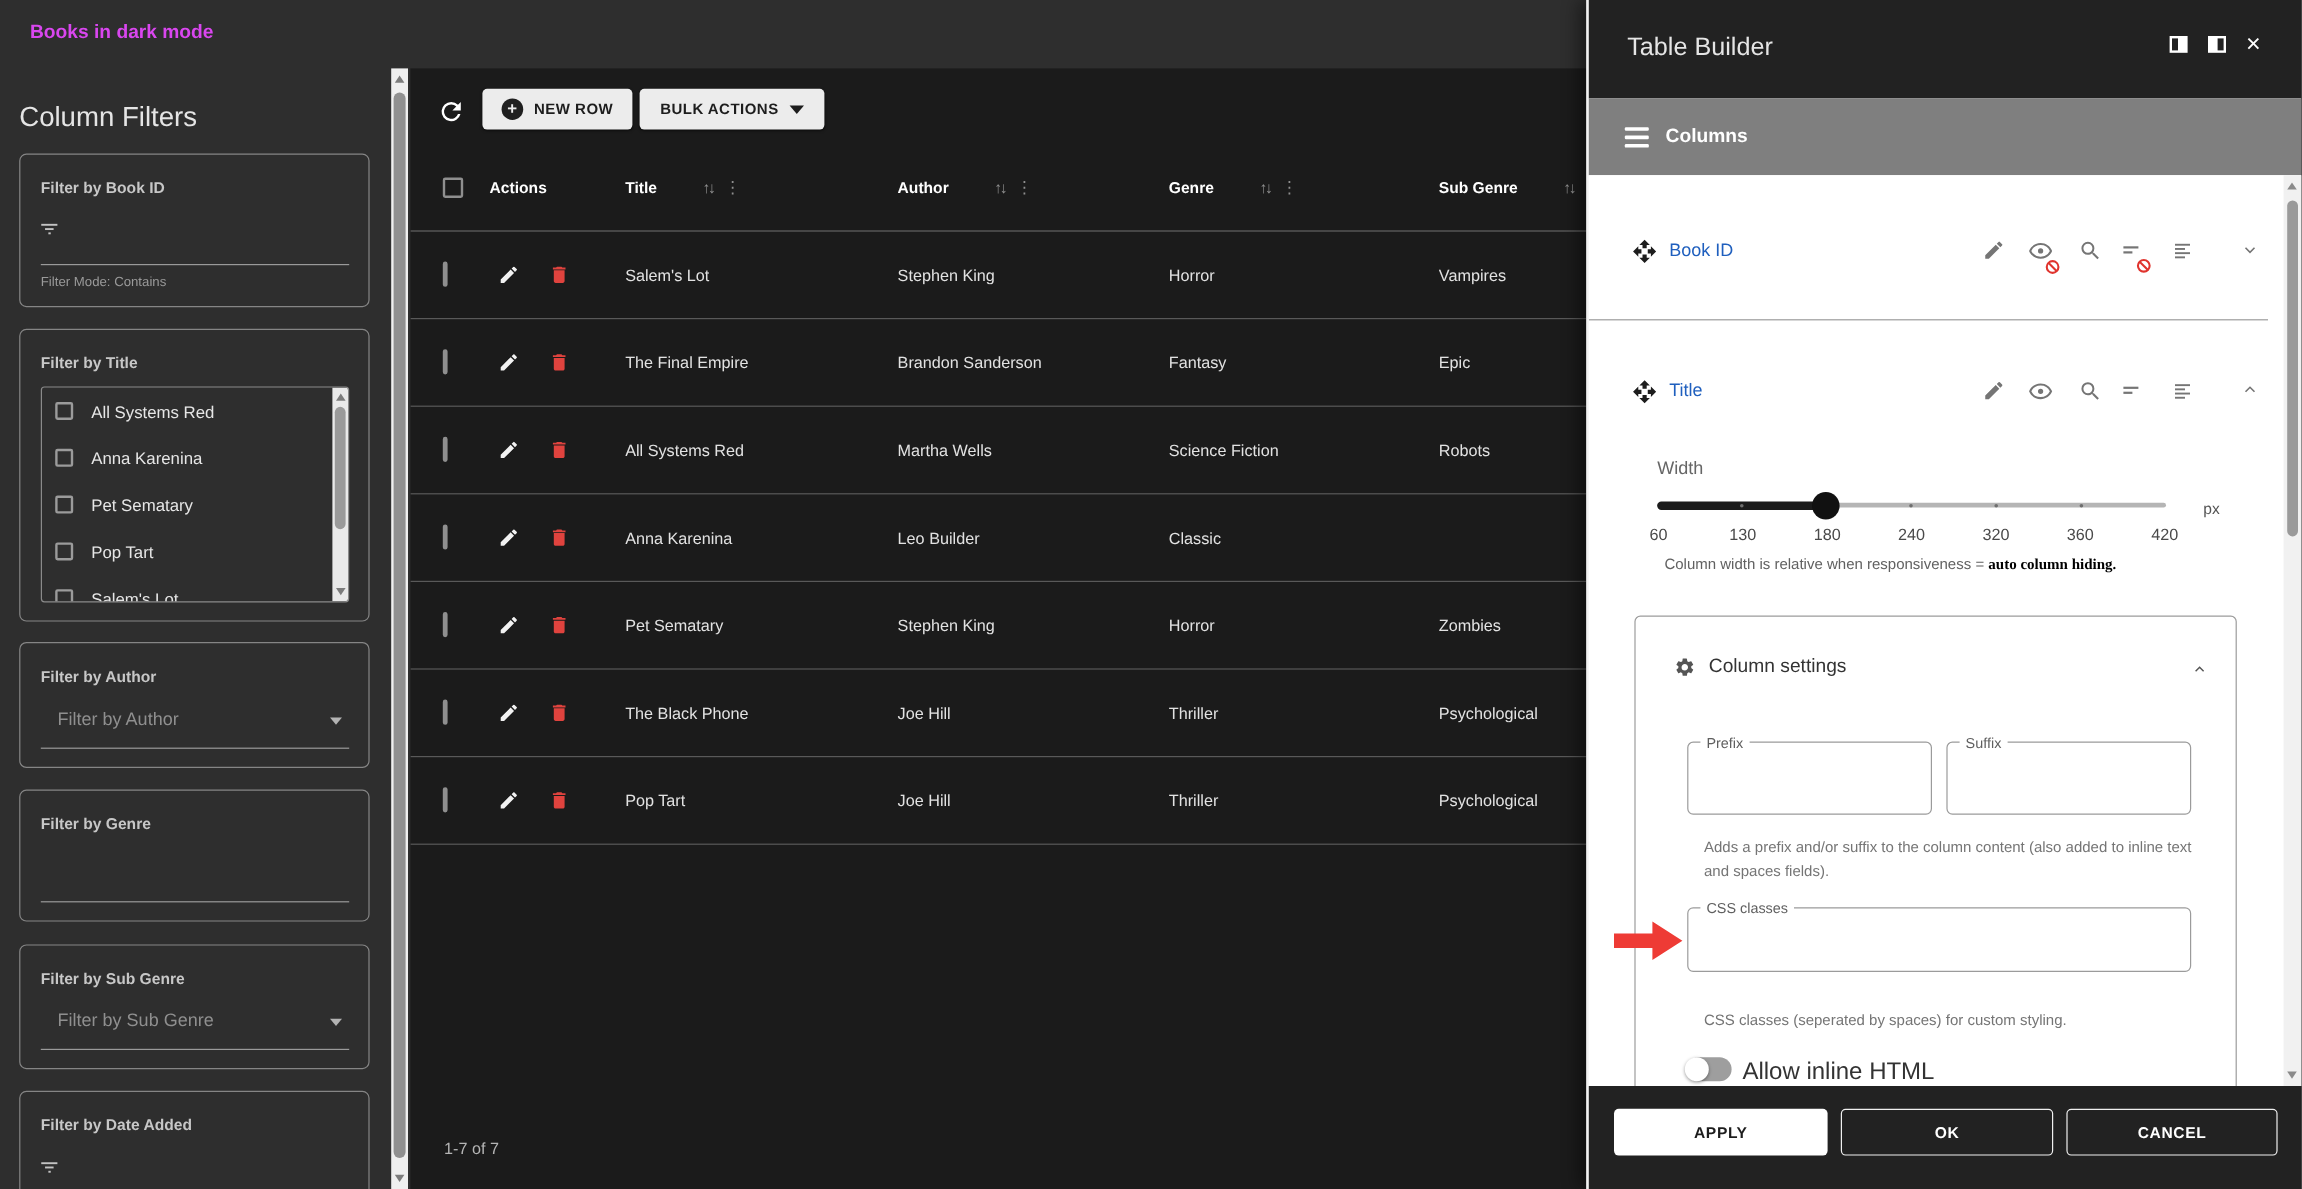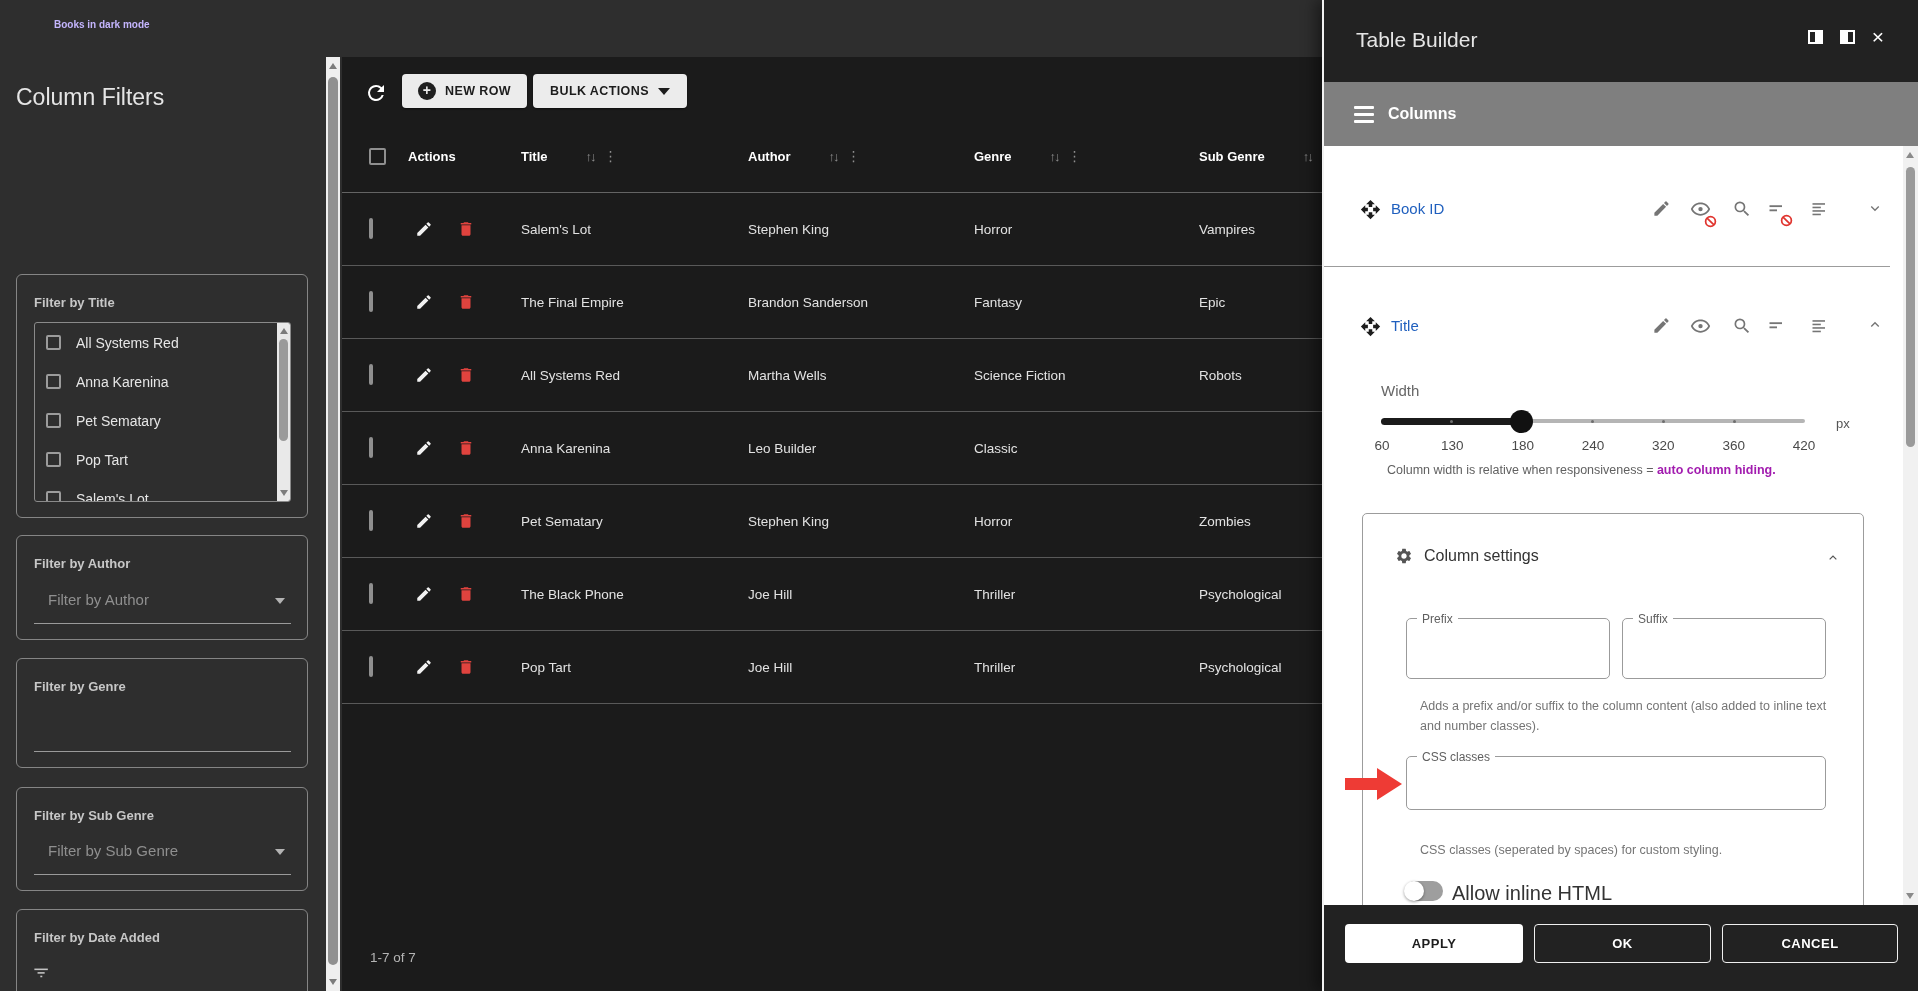--- a/index.html
+++ b/index.html
@@ -2,21 +2,21 @@
 <html><head>
 <meta charset="utf-8">
 <style>
   * { margin:0; padding:0; box-sizing:border-box; }
   html,body { background:#1a1a1a; }
   #app {
     position:relative; width:1918px; height:991px; overflow:hidden;
     background:#2e2e2e; font-family:"Liberation Sans", sans-serif;
   }
   
-  .app-title { position:absolute; left:25px; top:19px; color:#c4b5fd; font-size:10px; font-weight:bold;margin-left:29px; }
+  .app-title { position:absolute; left:25px; top:19px; color:#d946ef; font-size:16px; font-weight:bold; }
 
   
   .filters-heading { position:absolute; left:16px; top:84px; color:#e5e5e5; font-size:23px; font-weight:400; }
   .card {
     position:absolute; left:16px; width:292px;
     border:1px solid #858585; border-radius:6px; background:transparent;
   }
   .card-label { position:absolute; left:17px; top:20px; color:#c7c7c7; font-size:13px; font-weight:bold; }
   .underline { position:absolute; left:17px; width:257px; border-bottom:1px solid #9a9a9a; }
   .placeholder { position:absolute; left:31px; color:#8f8f8f; font-size:15px; }
@@ -103,21 +103,21 @@
   .width-label { position:absolute; left:57px; top:236px; color:#666666; font-size:15px; }
   .slider { position:absolute; left:57px; top:263px; width:424px; height:24px; }
   .slider .track-gray { position:absolute; left:0; right:0; top:10px; height:4px; background:#b5b5b5; border-radius:2px; }
   .slider .track-fill { position:absolute; left:0; width:140px; top:9px; height:7px; background:#1b1b1b; border-radius:4px; }
   .slider .dot { position:absolute; top:11px; width:3px; height:3px; border-radius:50%; background:#6e6e6e; }
   .slider .thumb { position:absolute; left:129px; top:1px; width:23px; height:23px; border-radius:50%; background:#111111; cursor:pointer; }
   .px-label { position:absolute; left:512px; top:270px; color:#555555; font-size:13px; }
   #slider-ticks { position:absolute; left:37px; top:292px; width:464px; display:flex; justify-content:space-between; }
   .tick { width:42px; text-align:center; color:#4a4a4a; font-size:13.5px; }
   .width-helper { position:absolute; left:63px; top:317px; color:#616161; font-size:12.5px; }
-  .width-helper b { color:#a21caf; }
+  .width-helper b { color:#000000;font-family:Liberation Serif, serif; }
 
   .settings-card { position:absolute; left:38px; top:367px; width:502px; height:600px; border:1px solid #9c9c9c; border-radius:5px; }
   .settings-head { position:absolute; left:32px; top:33px; display:flex; align-items:center; gap:11px; color:#333333; font-size:16px; }
   .settings-chevron { position:absolute; right:22px; top:36px; color:#555555; }
   .field { position:absolute; border:1px solid #9b9b9b; border-radius:5px; background:#ffffff; }
   .field-label { position:absolute; top:-7px; left:10px; background:#ffffff; padding:0 5px; color:#5f5f5f; font-size:12px; }
   #prefix-field { left:43px; top:104px; width:204px; height:61px; }
   #suffix-field { left:259px; top:104px; width:204px; height:61px; }
   .field-helper { position:absolute; left:57px; color:#757575; font-size:12.5px; line-height:20px; }
   #ps-helper { top:182px; width:420px; }
@@ -144,20 +144,34 @@
 </style>
 </head>
 <body>
 
 <div id="app">
 
   <div class="app-title">Books in dark mode</div>
 
   <div class="filters-heading">Column Filters</div>
 
+  <div class="card" style="top:128px;height:128px;">
+    <div class="card-label">Filter by Book ID</div>
+    <span class="funnel" style="top:52px;">
+      <svg viewBox="0 0 24 24" width="19" height="19">
+          <g fill="#c3c3c3">
+            <rect x="3" y="7" width="17" height="2"></rect>
+            <rect x="7" y="11.5" width="9" height="2"></rect>
+            <rect x="10.5" y="16" width="2.5" height="2"></rect>
+          </g>
+        </svg>
+    </span>
+    <div class="underline" style="top:91px;"></div>
+    <div class="filter-mode" style="top:100px;">Filter Mode: Contains</div>
+  </div>
 
   <div class="card" style="top:274px;height:244px;">
     <div class="card-label">Filter by Title</div>
     <div class="options-box">
       <div id="title-options">
           <div class="opt">
             <span class="cb-dark"></span>
             <span class="opt-label">All Systems Red</span>
           </div>
           <div class="opt">
@@ -559,21 +573,21 @@
         <span class="settings-chevron"><svg viewBox="0 0 24 24" width="16" height="16">
               <polyline points="7,14 12,9 17,14" fill="none" stroke="currentColor" stroke-width="1.8"></polyline>
             </svg></span>
 
         <div class="field" id="prefix-field">
           <span class="field-label">Prefix</span>
         </div>
         <div class="field" id="suffix-field">
           <span class="field-label">Suffix</span>
         </div>
-        <div class="field-helper" id="ps-helper">Adds a prefix and/or suffix to the column content (also added to inline text and number classes).</div>
+        <div class="field-helper" id="ps-helper">Adds a prefix and/or suffix to the column content (also added to inline text and spaces fields).</div>
 
         <div class="field" id="css-field">
           <span class="field-label">CSS classes</span>
         </div>
         <div class="field-helper" id="css-helper">CSS classes (seperated by spaces) for custom styling.</div>
       </div>
 
       <span class="red-arrow">
         <svg width="58" height="34" viewBox="0 0 58 34">
             <polygon points="0,11 32,11 32,1 57,17 32,33 32,23 0,23" fill="#ee3b35"></polygon>

